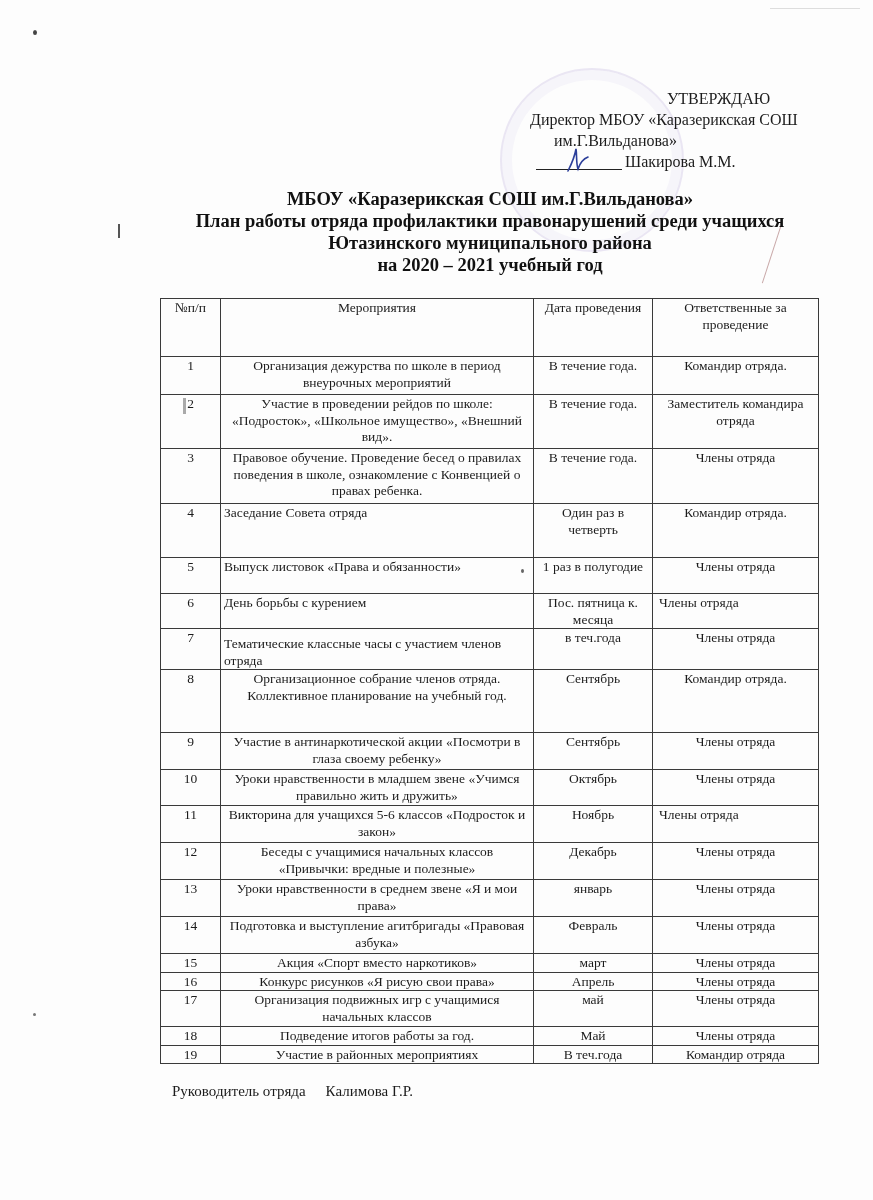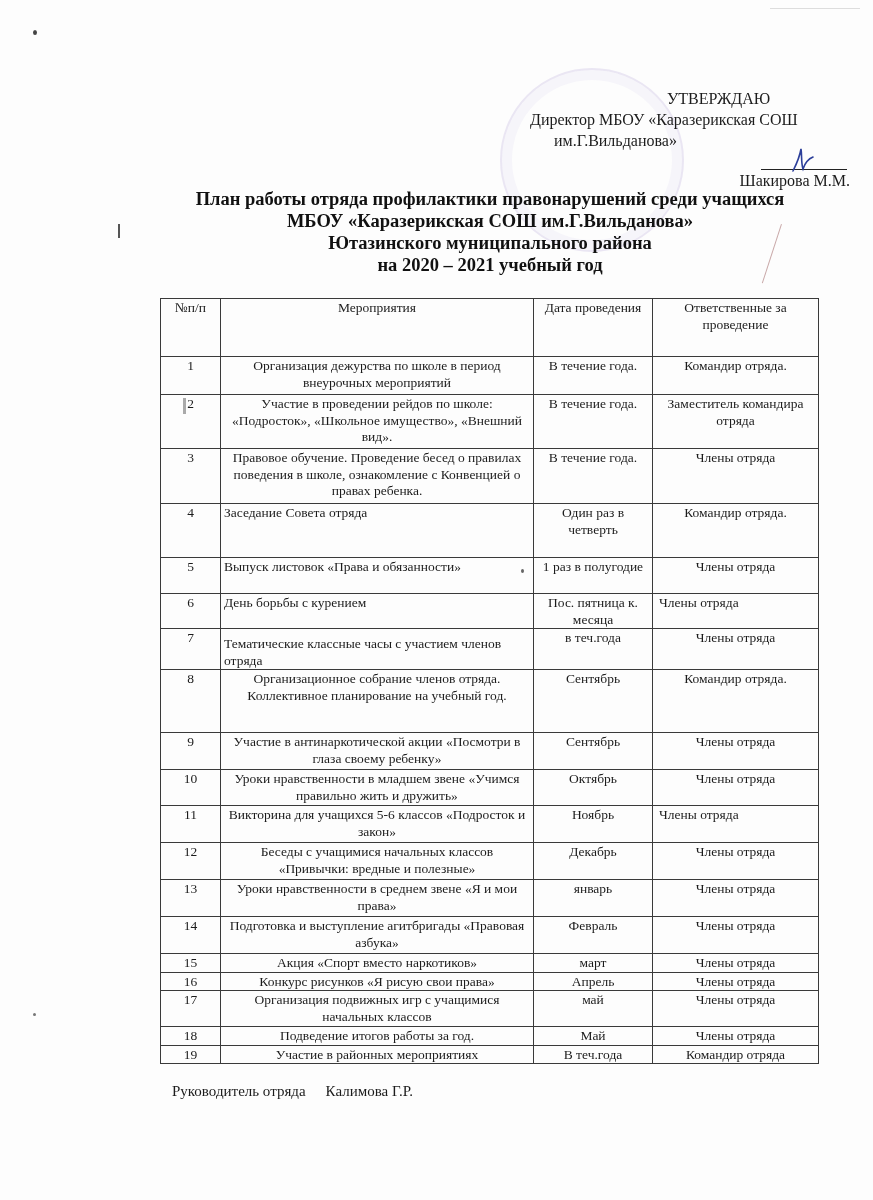--- a/index.html
+++ b/index.html
@@ -17,21 +17,21 @@
     box-shadow: inset 0 0 0 10px rgba(190,175,225,0.10);
     pointer-events: none;
   }
   .approval {
     position: absolute; left: 530px; top: 88px; width: 320px;
     font-size: 16px; line-height: 21px;
   }
   .approval .line { white-space: nowrap; }
   .approval .approve-title { padding-left: 137px; }
   .approval .org-2 { padding-left: 24px; }
-  .approval .sign-row { display: flex; align-items: flex-end; padding-left: 6px; flex-direction: column; }
+  .approval .sign-row { display: flex; padding-left: 6px; }
   .approval .sign-blank {
     display: inline-block; width: 86px; height: 18px; border-bottom: 1px solid #222;
     position: relative; margin-right: 3px;
   }
   .signature-icon {
     position: absolute; left: 30px; bottom: -4px; width: 24px; height: 26px;
   }
   .title-block {
     position: absolute; left: 160px; top: 188px; width: 660px;
     text-align: center; font-weight: bold; font-size: 18.5px; line-height: 22px;
@@ -79,22 +79,22 @@
     <span class="sign-blank">
       <svg class="signature-icon" viewBox="0 0 24 26">
         <path d="M2 24 C6 16, 9 8, 10 2 C11 8, 10 16, 12 22 C14 16, 17 12, 22 10" fill="none" stroke="#2c3f9a" stroke-width="1.6" stroke-linecap="round"></path>
       </svg>
     </span>
     <span>Шакирова  М.М.</span>
   </div>
 </div>
 
 <div class="title-block">
+  <div>МБОУ «Каразерикская СОШ им.Г.Вильданова»</div>
   <div>План работы отряда профилактики правонарушений среди учащихся</div>
-  <div>МБОУ «Каразерикская СОШ им.Г.Вильданова»</div>
   <div>Ютазинского муниципального района</div>
   <div>на 2020 – 2021 учебный год</div>
 </div>
 
 <table class="plan">
   <colgroup>
     <col class="c-num">
       <col class="c-event">
       <col class="c-date">
       <col class="c-resp">

